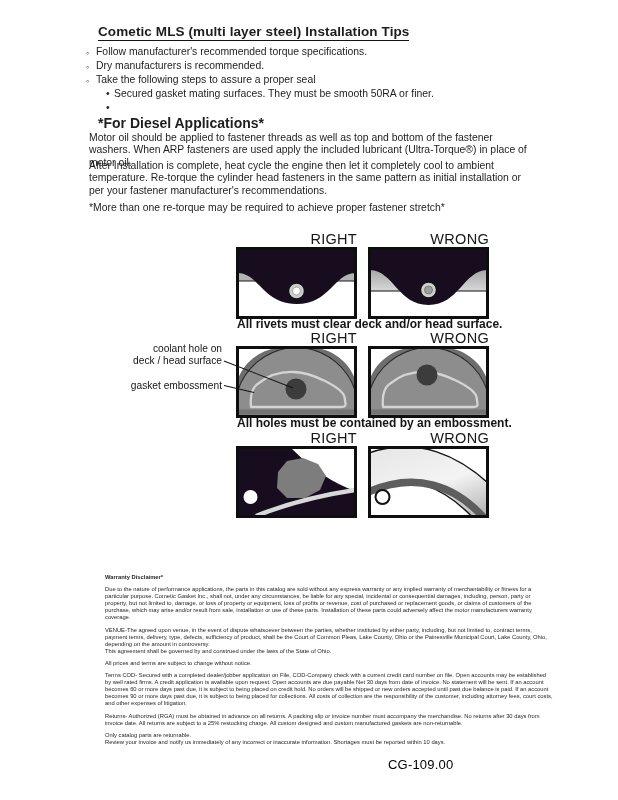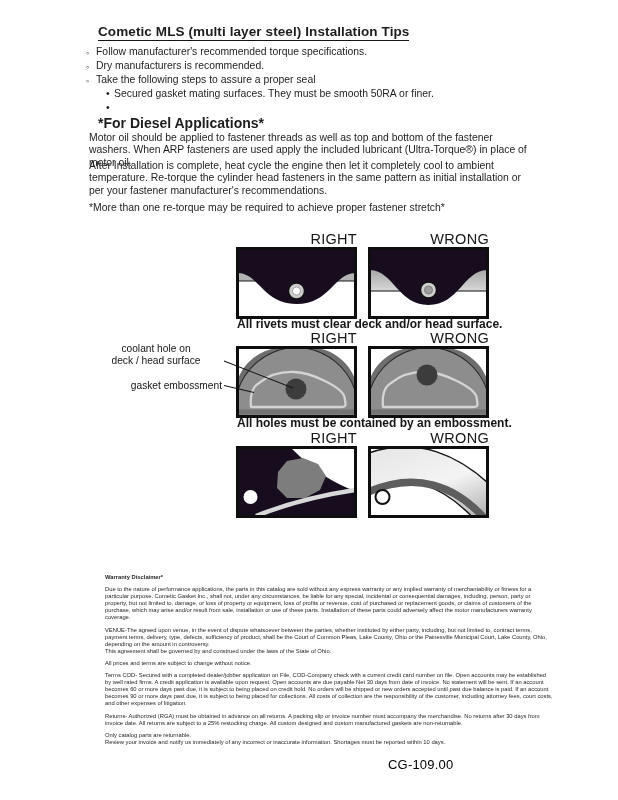--- a/index.html
+++ b/index.html
@@ -102,21 +102,21 @@
       <circle cx="60.5" cy="43" r="4" fill="#9f9f9f" stroke="#666666" stroke-width="0.7"></circle>
       <rect x="1.5" y="1.5" width="118" height="69" fill="none" stroke="#0e0e0e" stroke-width="3"></rect>
     </svg>
   </div>
 
   <div class="abs caption" style="top:319px;">All rivets must clear deck and/or head surface.</div>
 
   <div class="abs fig-label" style="left:236px;top:330px;">RIGHT</div>
   <div class="abs fig-label" style="left:368px;top:330px;">WRONG</div>
 
-  <div class="abs anno" style="top:343px;text-align:center;">
+  <div class="abs anno" style="top:343px;">
     <div>coolant hole on</div>
     <div>deck / head surface</div>
   </div>
   <div class="abs anno" style="top:380px;">gasket embossment</div>
 
   <div class="abs panel" style="left:236px;top:346px;">
     <svg viewBox="0 0 121 72" width="121" height="72">
       <rect x="0" y="0" width="121" height="72" fill="var(--gasket-gray,#8d8d8d)"></rect>
       <path d="M2,2 L52,2 C29,6 10,21 2,44 Z" fill="var(--bore-gray,#6e6e6e)"></path>
       <path d="M2,2 L40,2 C22,5 8,17 2,33 Z" fill="#ffffff"></path>

